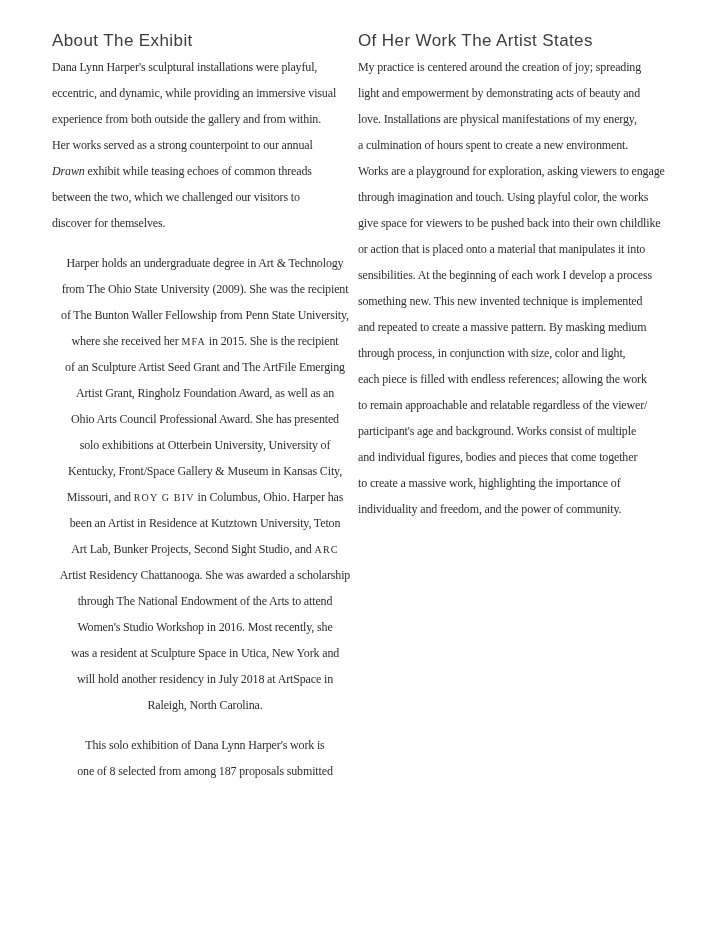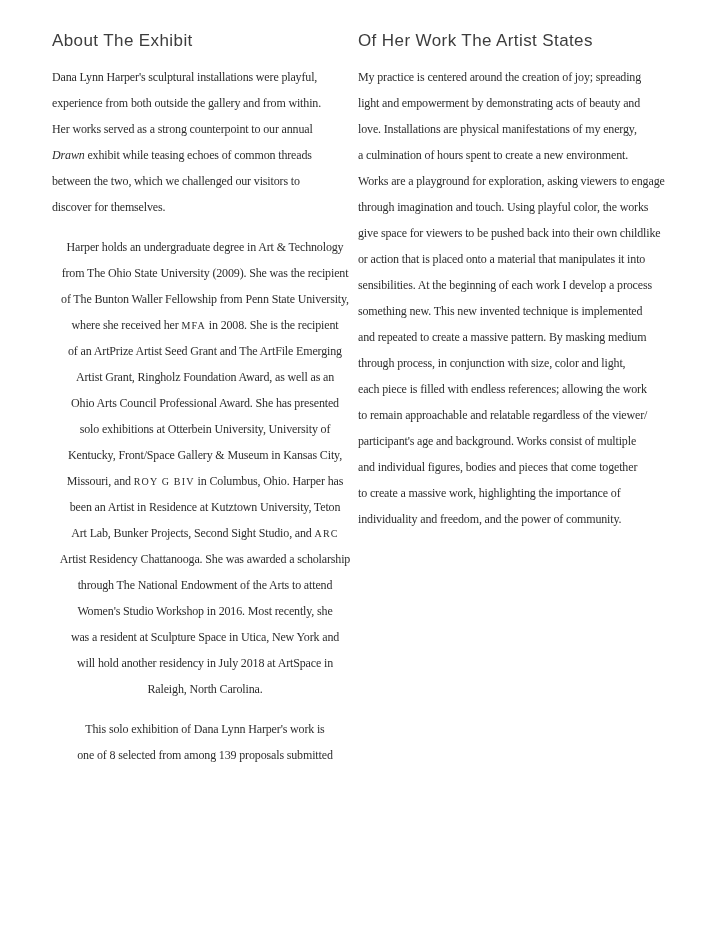--- a/index.html
+++ b/index.html
@@ -26,21 +26,21 @@
   }
   .column.left { width: 306px; }
   .column.right { width: 300px; }
   .section-heading {
     font-family: "Liberation Sans", sans-serif;
     font-weight: 400;
     font-size: 17px;
     line-height: 22px;
     letter-spacing: 0.4px;
     color: var(--heading-color, #3c3c3c);
-    margin: 0 0 12px 0;
+    margin: 0 0 2px 0;
     white-space: nowrap;
   }
   .paragraphs { }
   .paragraph { margin: 0; }
   .paragraph + .paragraph { margin-top: 14px; text-align: center; }
   .line {
     font-family: "Liberation Serif", serif;
     font-size: 12px;
     letter-spacing: -0.15px;
     height: 26px;
@@ -58,49 +58,50 @@
 <body style="background: rgb(255, 255, 255);">
 
 <div class="page">
   <div class="content">
 
     <div class="column left">
       <h2 class="section-heading">About The Exhibit</h2>
       <div class="paragraphs">
           <div class="paragraph">
             <div class="line"><span>Dana Lynn Harper's sculptural installations were playful,</span></div>
+            <div class="line"><span>eccentric, and dynamic, while providing an immersive visual</span></div>
             <div class="line"><span>experience from both outside the gallery and from within.</span></div>
             <div class="line"><span>Her works served as a strong counterpoint to our annual</span></div>
             <div class="line"><span class="italic">Drawn</span><span> exhibit while teasing echoes of common threads</span></div>
             <div class="line"><span>between the two, which we challenged our visitors to</span></div>
             <div class="line"><span>discover for themselves.</span></div>
           </div>
           <div class="paragraph">
             <div class="line"><span>Harper holds an undergraduate degree in Art &amp; Technology</span></div>
             <div class="line"><span>from The Ohio State University (2009). She was the recipient</span></div>
             <div class="line"><span>of The Bunton Waller Fellowship from Penn State University,</span></div>
-            <div class="line"><span>where she received her </span><span class="smallcaps">MFA</span><span> in 2008. She is the recipient</span></div>
-            <div class="line"><span>of an ArtPrize Artist Seed Grant and The ArtFile Emerging</span></div>
+            <div class="line"><span>where she received her </span><span class="smallcaps">MFA</span><span> in 2015. She is the recipient</span></div>
+            <div class="line"><span>of an Sculpture Artist Seed Grant and The ArtFile Emerging</span></div>
             <div class="line"><span>Artist Grant, Ringholz Foundation Award, as well as an</span></div>
             <div class="line"><span>Ohio Arts Council Professional Award. She has presented</span></div>
             <div class="line"><span>solo exhibitions at Otterbein University, University of</span></div>
             <div class="line"><span>Kentucky, Front/Space Gallery &amp; Museum in Kansas City,</span></div>
             <div class="line"><span>Missouri, and </span><span class="smallcaps">ROY G BIV</span><span> in Columbus, Ohio. Harper has</span></div>
             <div class="line"><span>been an Artist in Residence at Kutztown University, Teton</span></div>
             <div class="line"><span>Art Lab, Bunker Projects, Second Sight Studio, and </span><span class="smallcaps">ARC</span></div>
             <div class="line"><span>Artist Residency Chattanooga. She was awarded a scholarship</span></div>
             <div class="line"><span>through The National Endowment of the Arts to attend</span></div>
             <div class="line"><span>Women's Studio Workshop in 2016. Most recently, she</span></div>
             <div class="line"><span>was a resident at Sculpture Space in Utica, New York and</span></div>
             <div class="line"><span>will hold another residency in July 2018 at ArtSpace in</span></div>
             <div class="line"><span>Raleigh, North Carolina.</span></div>
           </div>
           <div class="paragraph">
             <div class="line"><span>This solo exhibition of Dana Lynn Harper's work is</span></div>
-            <div class="line"><span>one of 8 selected from among 139 proposals submitted</span></div>
+            <div class="line"><span>one of 8 selected from among 187 proposals submitted</span></div>
           </div>
         </div>
     </div>
 
     <div class="column right">
       <h2 class="section-heading">Of Her Work The Artist States</h2>
       <div class="paragraphs">
           <div class="paragraph">
             <div class="line"><span>My practice is centered around the creation of joy; spreading</span></div>
             <div class="line"><span>light and empowerment by demonstrating acts of beauty and</span></div>

